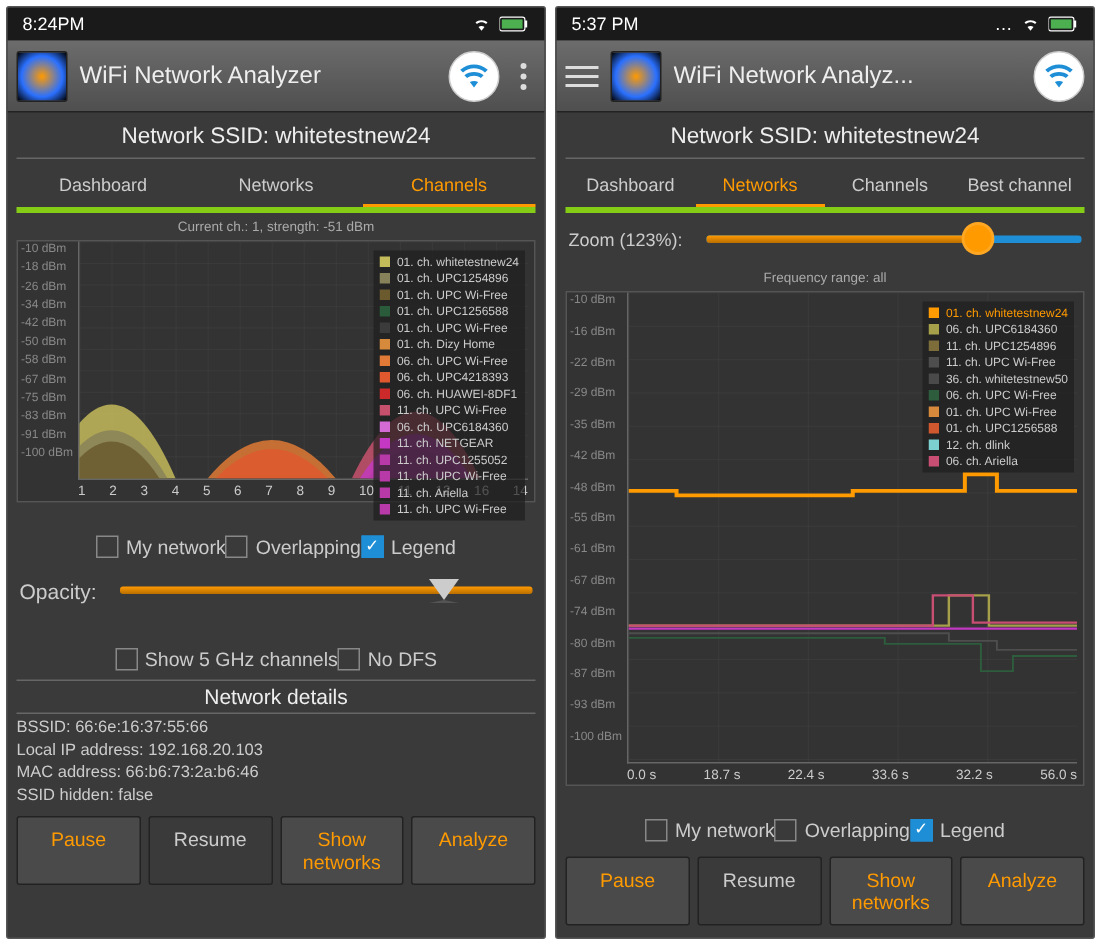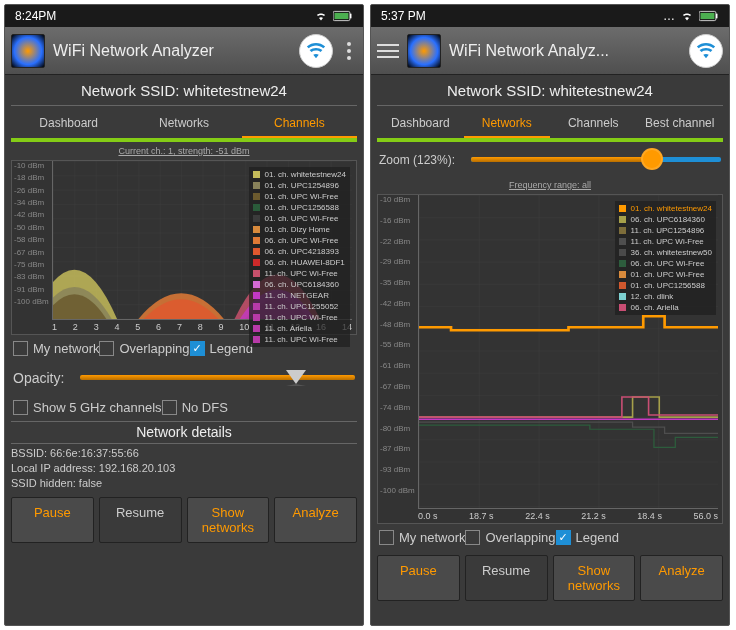--- a/index.html
+++ b/index.html
@@ -61,37 +61,37 @@
   .appheader .dots{display:flex;flex-direction:column;gap:3px;padding:0 6px;}
   .appheader .dots span{width:4px;height:4px;background:#ddd;border-radius:50%;}
 
   
   .content { flex:1; display:flex; flex-direction:column; padding:4px 6px 6px; gap:2px; overflow:hidden;}
   .ssid-bar{ text-align:center; color:#eee; font-size:15px; padding:3px 0 2px;}
   .divider{height:1px;background:#666;margin:2px 0;}
   .tabs{display:flex; border-bottom:4px solid #84cc16;}
   .tab{flex:1;text-align:center;padding:6px 2px;color:#ccc;font-size:12px;cursor:pointer;}
   .tab.active{color:#ff9a00;border-bottom:2px solid #ff9a00;}
-  .mini-info{color:#aaa;font-size:9px;text-align:center;padding:2px 0;text-decoration:underline;}
+  .mini-info{color:#aaa;font-size:9px;text-align:center;padding:2px 0;}
 
   
   .chart-wrap{position:relative;width:100%;}
   .chart1{height:175px;position:relative;background:#333;border:1px solid #555;}
   .yticks{position:absolute;left:2px;top:0;bottom:28px;display:flex;flex-direction:column;justify-content:space-between;font-size:8px;color:#888;}
   .yticks.r2{justify-content:space-between;}
   .plot-area{position:absolute;left:40px;right:4px;top:0;bottom:14px;border-left:1px solid #666;border-bottom:1px solid #666;}
   .plot-area svg{width:100%;height:100%;position:absolute;inset:0;}
   .xticks{position:absolute;left:40px;right:4px;bottom:0;height:12px;display:flex;justify-content:space-between;font-size:9px;color:#ccc;}
   .legend-overlay{position:absolute;right:6px;top:6px;background:rgba(30,30,30,0.7);padding:2px 4px;font-size:8px;line-height:11px;max-width:140px;}
   .legend-overlay .li{display:flex;align-items:center;gap:5px;white-space:nowrap;overflow:hidden;}
   .legend-overlay .li .sw{width:7px;height:7px;flex-shrink:0;}
   .legend-overlay .li.active{color:#ff9a00;}
 
   
-  .chk-row{display:flex;justify-content:flex-start;align-items:center;padding:4px 2px;font-size:13px;}
+  .chk-row{display:flex;justify-content:center;align-items:center;padding:4px 2px;font-size:13px;margin-top:16px;}
   .chk{display:flex;align-items:center;gap:5px;}
   .chk .box{width:15px;height:15px;border:1px solid #888;display:flex;align-items:center;justify-content:center;}
   .chk .box.checked{background:#1e8fd6;border-color:#1e8fd6;}
   .chk .box.checked::after{content:"✓";color:#fff;font-size:11px;line-height:1;}
   .slider-row{display:flex;align-items:center;gap:16px;padding:4px 2px;font-size:14px;}
   .slider{flex:1;height:24px;position:relative;}
   .slider .track{position:absolute;left:0;right:0;top:9px;height:5px;background:linear-gradient(#ff9a00,#b86e00);border-radius:2px;}
   .slider .track.bg{background:#1e8fd6;}
   .slider .thumb{position:absolute;top:0;width:22px;height:22px;border-radius:50%;background:#ff9a00;border:2px solid #fff2;}
   .slider .thumb.tri{width:0;height:0;border-left:10px solid transparent;border-right:10px solid transparent;border-top:14px solid #ccc;border-radius:0;background:none;top:4px;}
@@ -302,20 +302,21 @@
       <div class="chk">
           <span class="box"></span>
           <span>No DFS</span>
         </div>
     </div>
 
     <div class="net-details">
       <div class="head">Network details</div>
       <div>BSSID: 66:6e:16:37:55:66</div>
       <div>Local IP address: 192.168.20.103</div>
+      <div>MAC address: 66:b6:73:2a:b6:46</div>
       <div>SSID hidden: false</div>
     </div>
 
     <div class="btnrow">
       <div class="btn">Pause</div>
       <div class="btn neutral">Resume</div>
       <div class="btn">Show networks</div>
       <div class="btn">Analyze</div>
     </div>
 
@@ -410,22 +411,22 @@
             <path d="M0 222 L280 222" stroke="#c438c4" stroke-width="1.5" fill="none"></path>
             <path d="M0 220 L190 220 L190 200 L215 200 L215 218 L280 218" stroke="#c94e74" stroke-width="1.5" fill="none"></path>
             <path d="M0 225 L200 225 L200 230 L230 230 L230 236 L280 236" stroke="#4e4e4e" stroke-width="1.2" fill="none"></path>
             <path d="M0 228 L160 228 L160 232 L220 232 L220 250 L240 250 L240 240 L280 240" stroke="#2d5d3d" stroke-width="1.2" fill="none"></path>
           </svg>
         </div>
         <div class="xticks">
           <span>0.0 s</span>
             <span>18.7 s</span>
             <span>22.4 s</span>
-          <span>21.2 s</span>
-            <span>18.4 s</span>
+          <span>33.6 s</span>
+            <span>32.2 s</span>
             <span>56.0 s</span>
         </div>
         <div class="legend-overlay" id="leg-right">
             <div class="li active">
               <span class="sw" style="background: rgb(255, 154, 0);"></span>
               <span>01. ch. whitetestnew24</span>
             </div>
             <div class="li">
               <span class="sw" style="background: rgb(166, 160, 74);"></span>
               <span>06. ch. UPC6184360</span>

